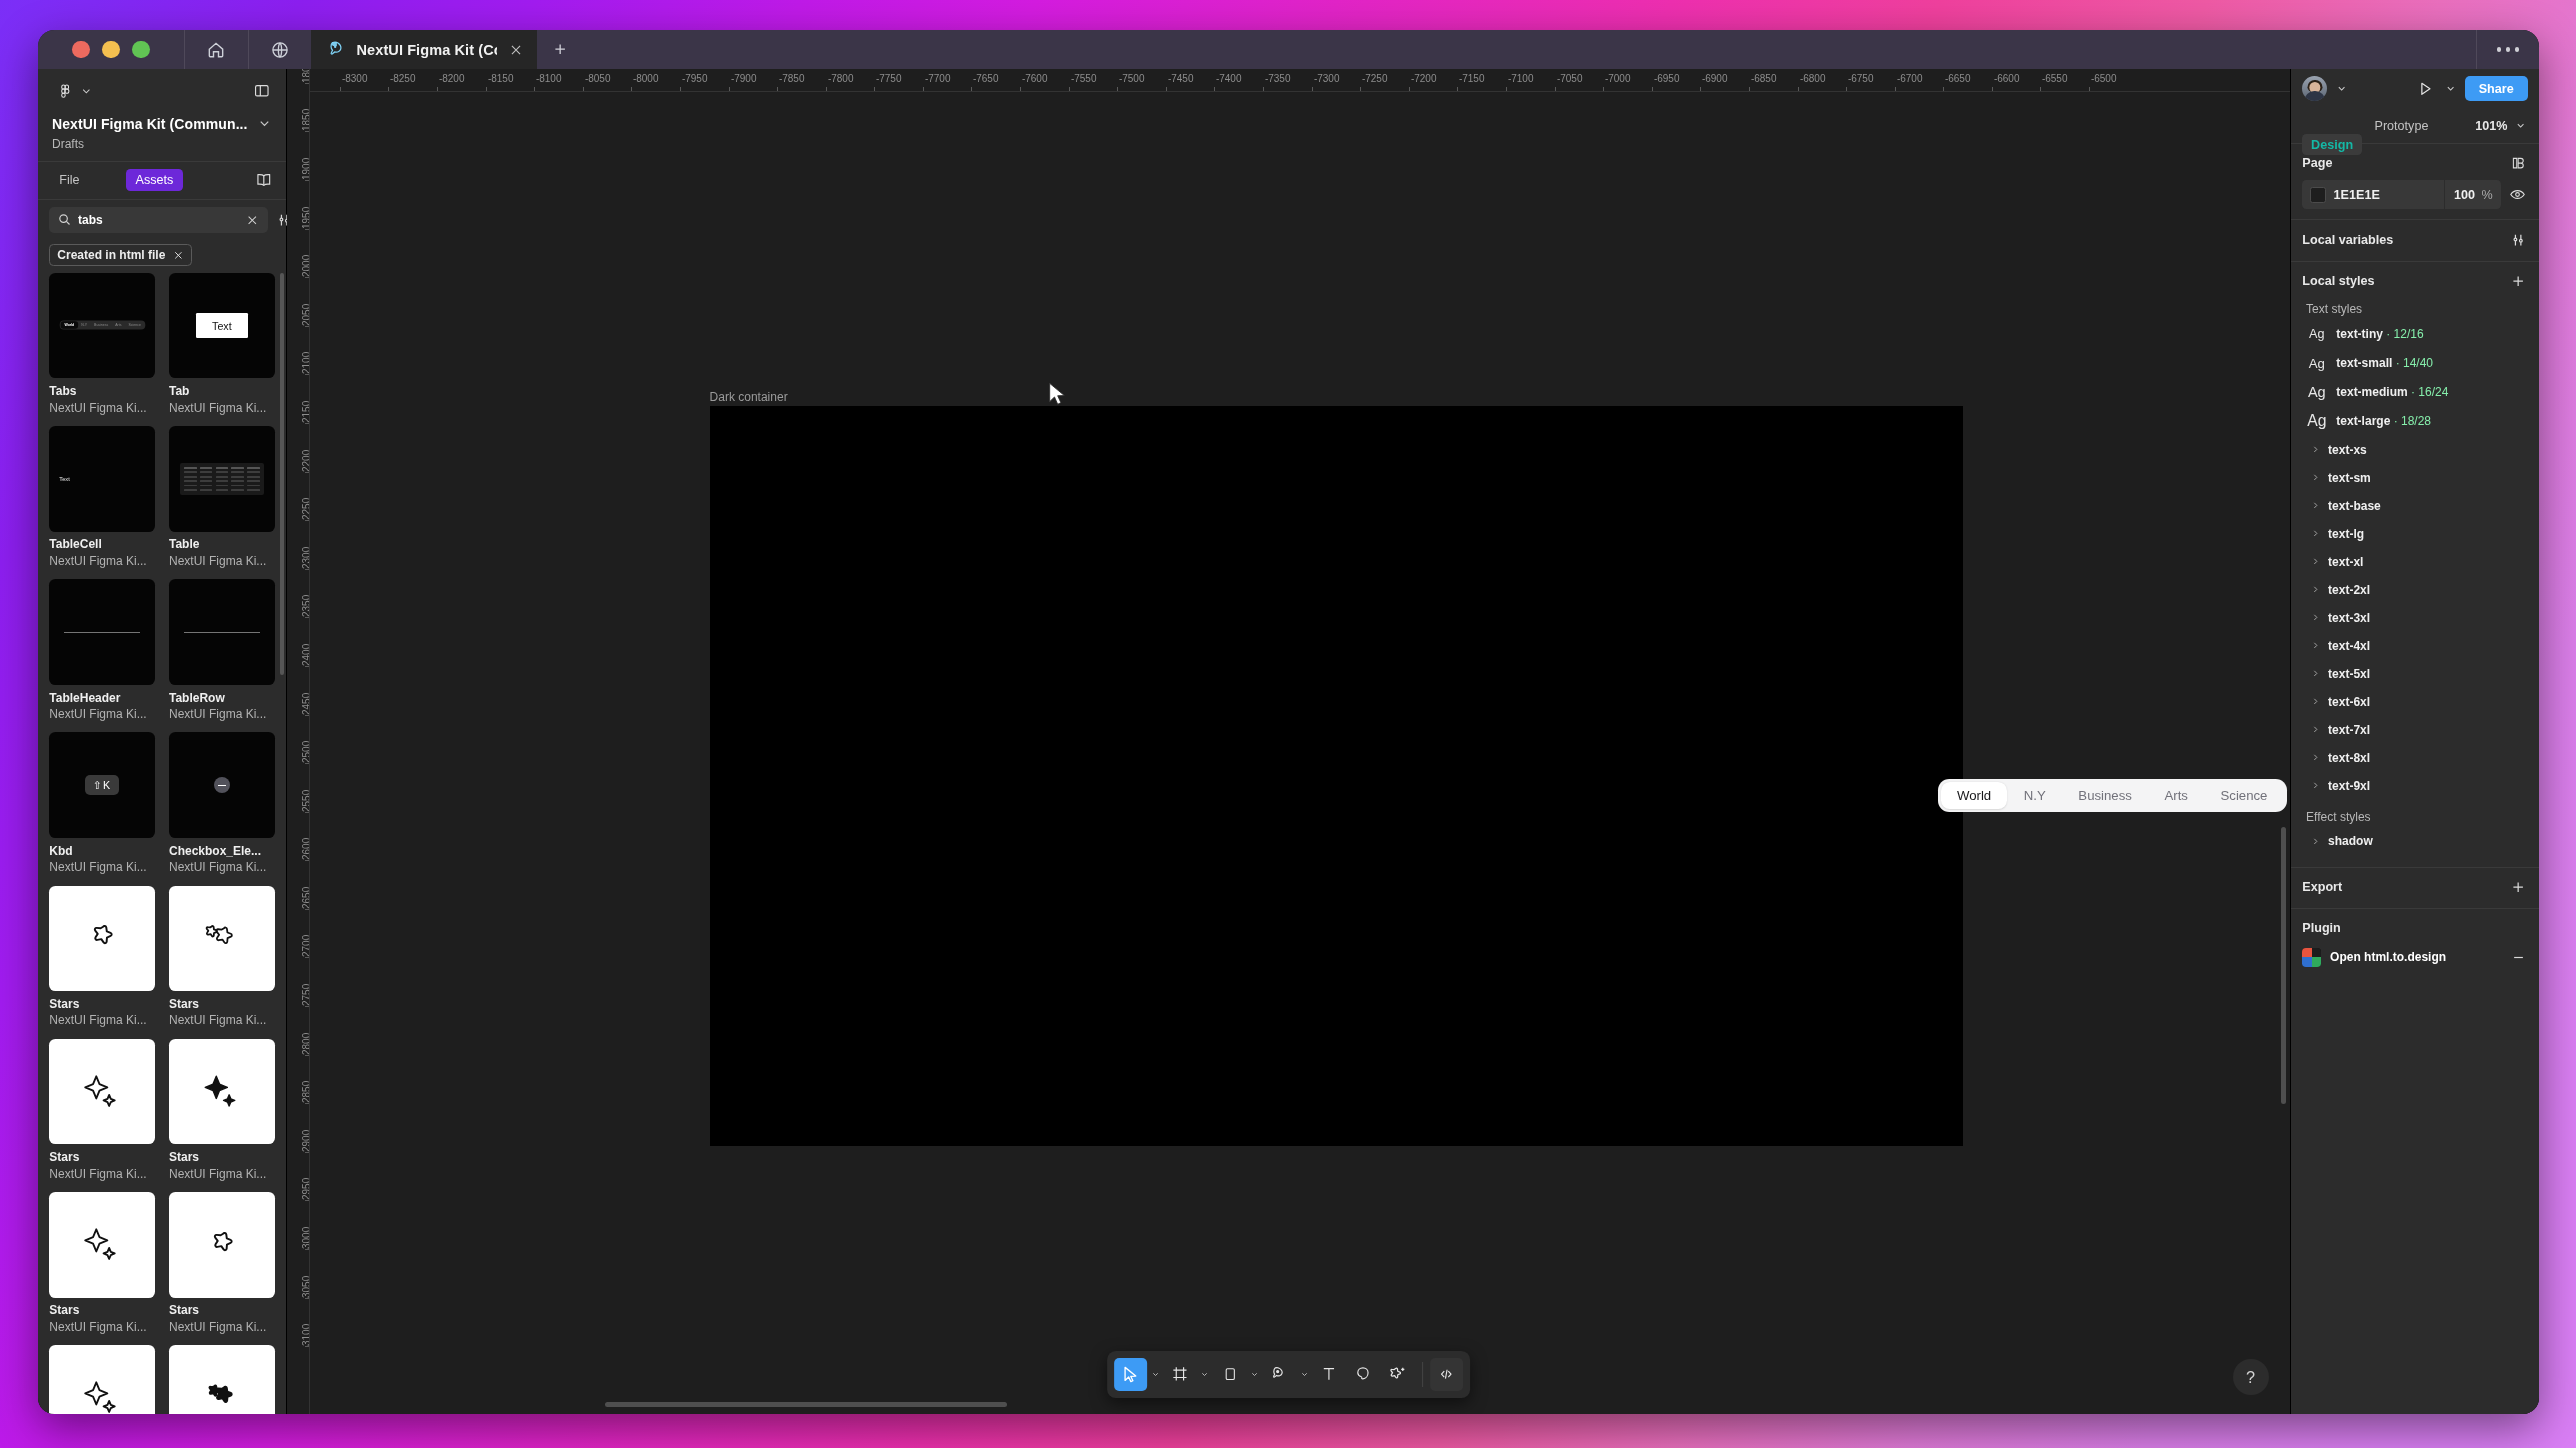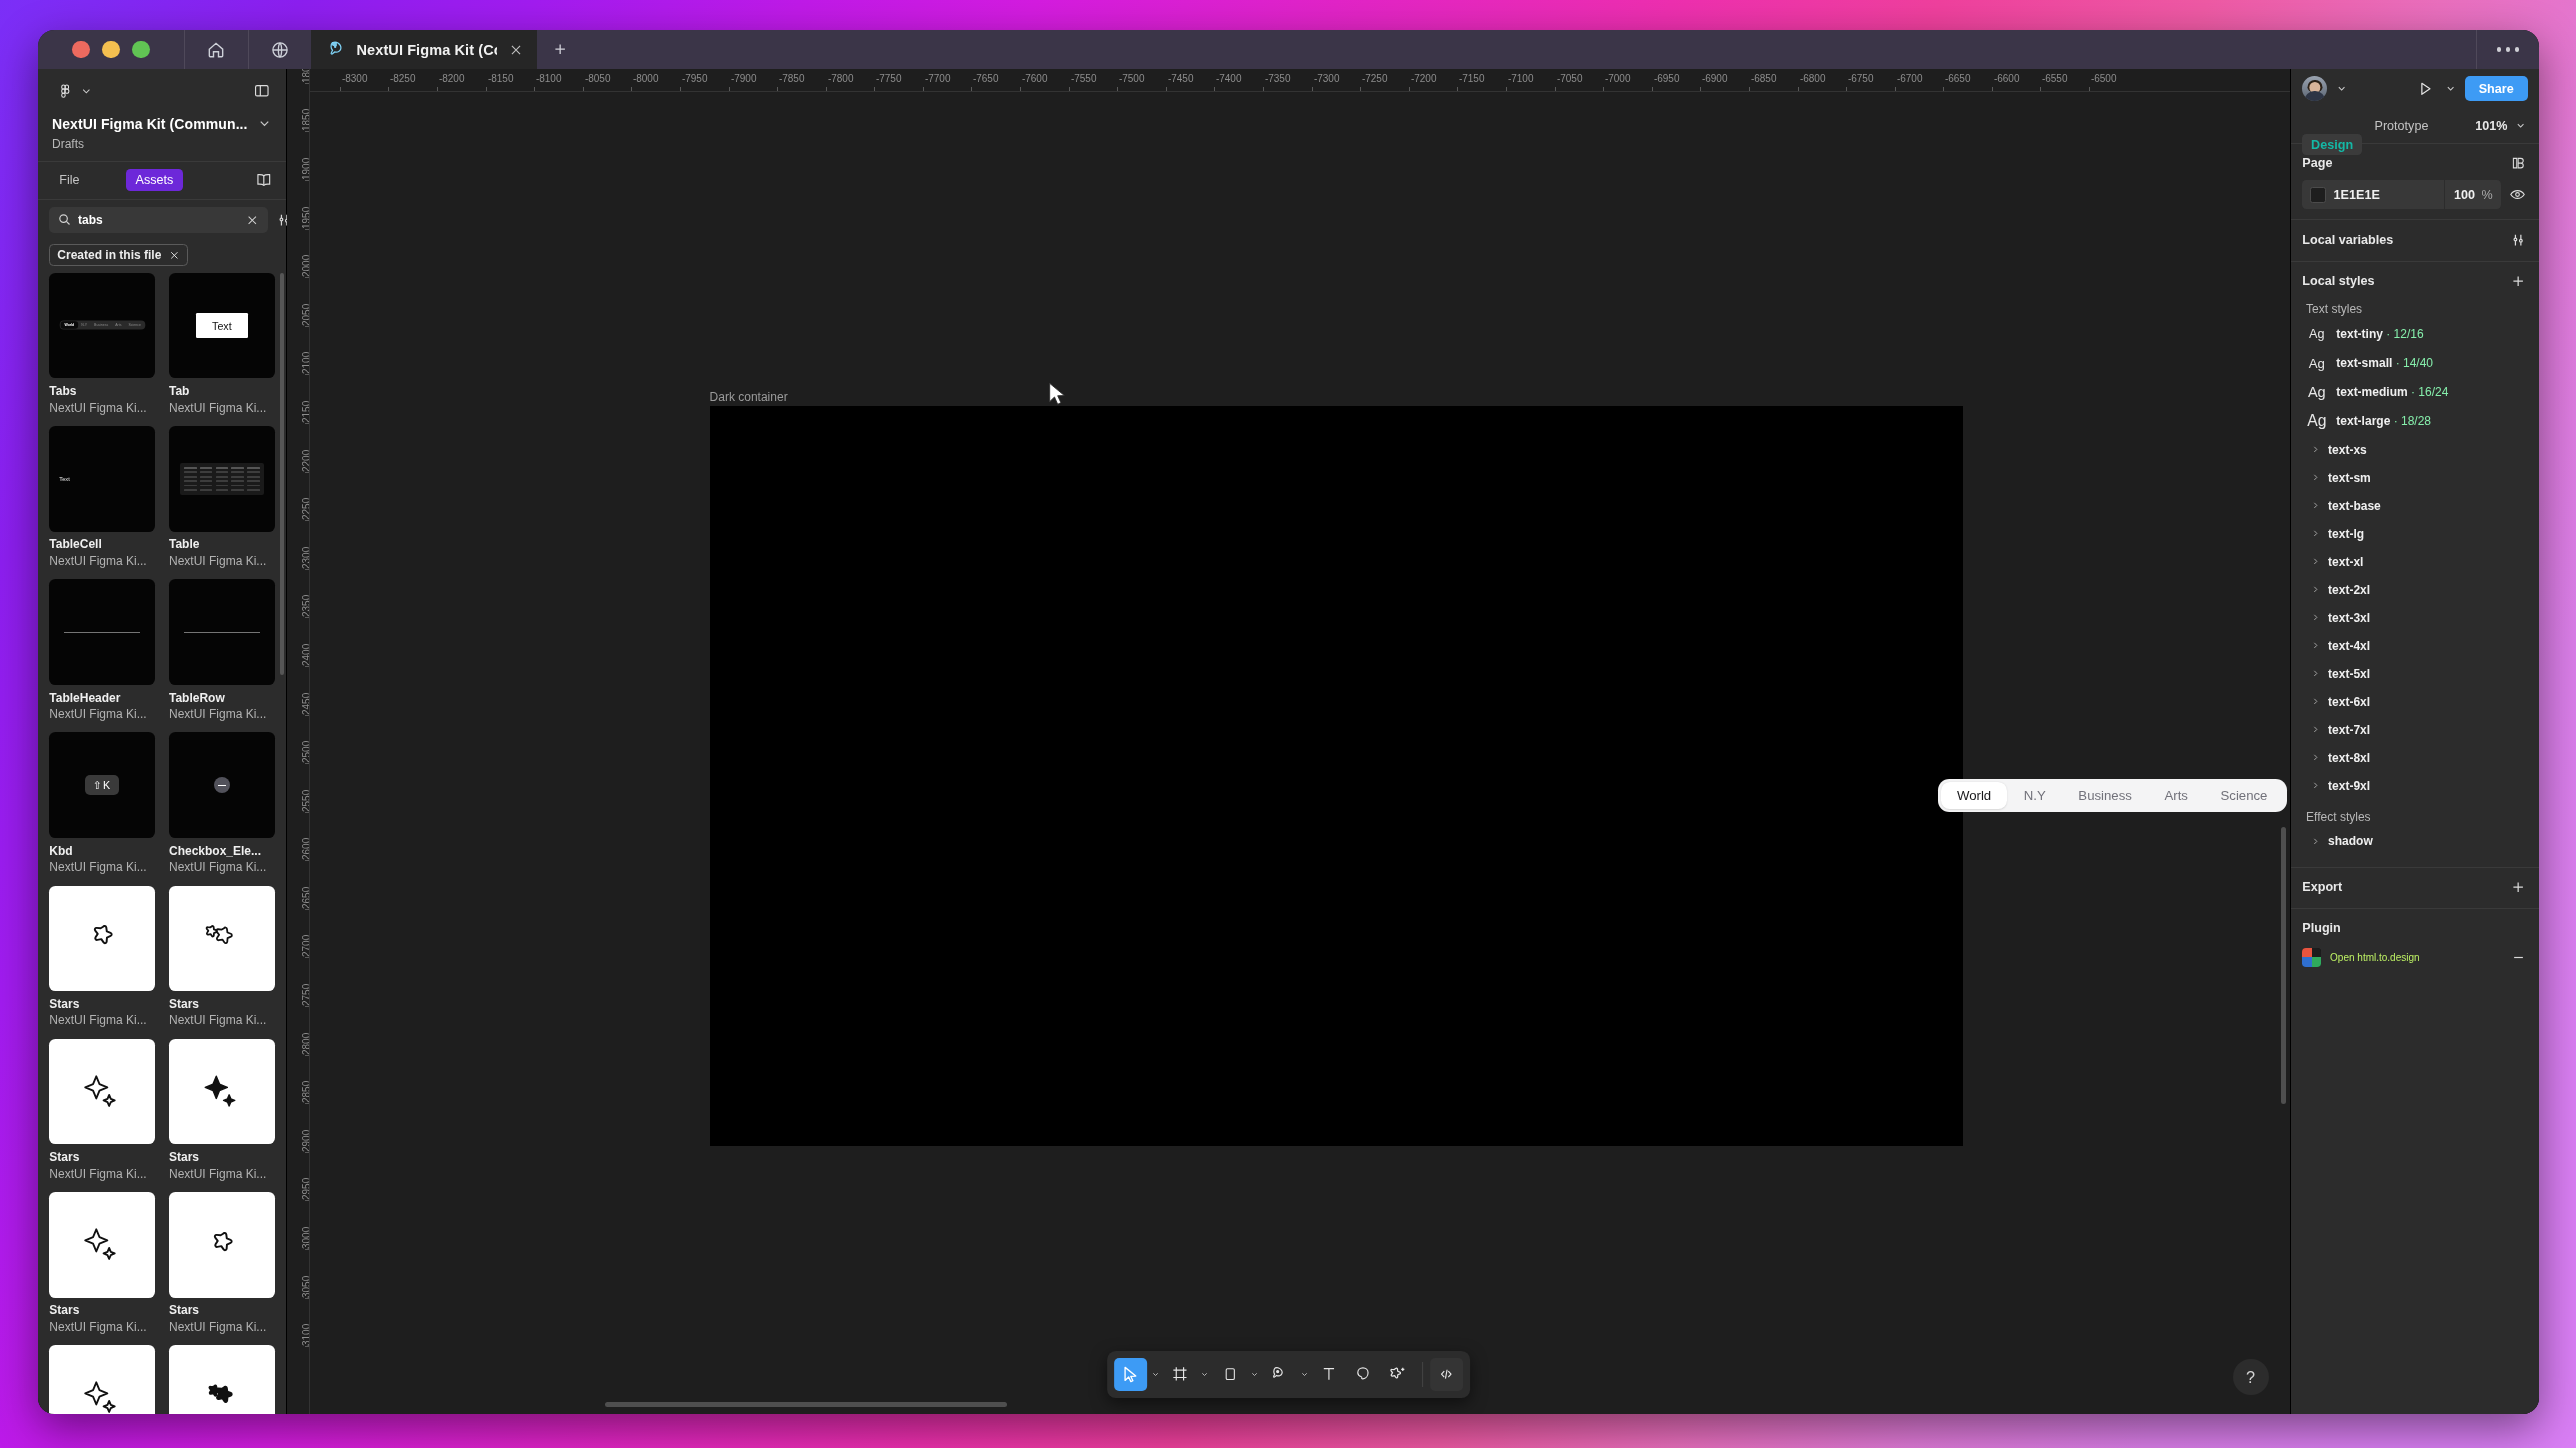--- a/index.html
+++ b/index.html
@@ -228,21 +228,21 @@
   .style-row .nm{color:#f0f0f0;font-size:12px;font-weight:700;}
   .style-row .nm .meta{font-weight:400;color:#86efac;}
   .grp-row{display:flex;align-items:center;height:28px;gap:7px;padding-left:7.5px;border-radius:3.8px;}
   .grp-row .cv{width:11.3px;display:flex;align-items:center;justify-content:center;flex:0 0 auto;}
   .grp-row .nm{color:#f0f0f0;font-size:12px;font-weight:700;}
 
   #plugin-sect{padding:8.8px 11.3px 11.3px;}
   #plugin-row{display:flex;align-items:center;gap:8.8px;height:29px;margin-top:3.8px;}
   #plugin-ico{width:19px;height:19px;border-radius:3.8px;overflow:hidden;flex:0 0 auto;position:relative;background:#111;}
   #plugin-ico .q{position:absolute;width:50%;height:50%;}
-  #plugin-name{color:#bef264;font-size:10px;font-weight:400;}
+  #plugin-name{color:#ffffff;font-size:12px;font-weight:700;}
   #plugin-row .spacer{flex:1;}
   #plugin-minus{width:19px;height:19px;display:flex;align-items:center;justify-content:center;}
 
   svg{display:block;}
 </style>
 </head>
 <body>
 
 <div id="desktop"></div>
 
@@ -362,21 +362,21 @@
           <svg width="16.3" height="16.3" viewBox="0 0 24 24" fill="none" stroke="#d6d6d6" stroke-width="1.8">
             <path d="M8 4v5M8 13v7M16 4v7M16 15v5"></path>
               <circle cx="8" cy="11" r="2"></circle>
               <circle cx="16" cy="13" r="2"></circle>
           </svg>
         </div>
       </div>
 
       <div id="chips">
         <span class="chip">
-          <span>Created in this file</span>
+          <span>Created in html file</span>
           <span class="x">
             <svg width="10.7" height="10.7" viewBox="0 0 24 24" stroke="#e0e0e0" stroke-width="2.2" fill="none">
                 <path d="M5 5l14 14M19 5L5 19"></path>
               </svg>
           </span>
         </span>
       </div>
 
       <div id="asset-scroll">
         <div id="asset-grid">

